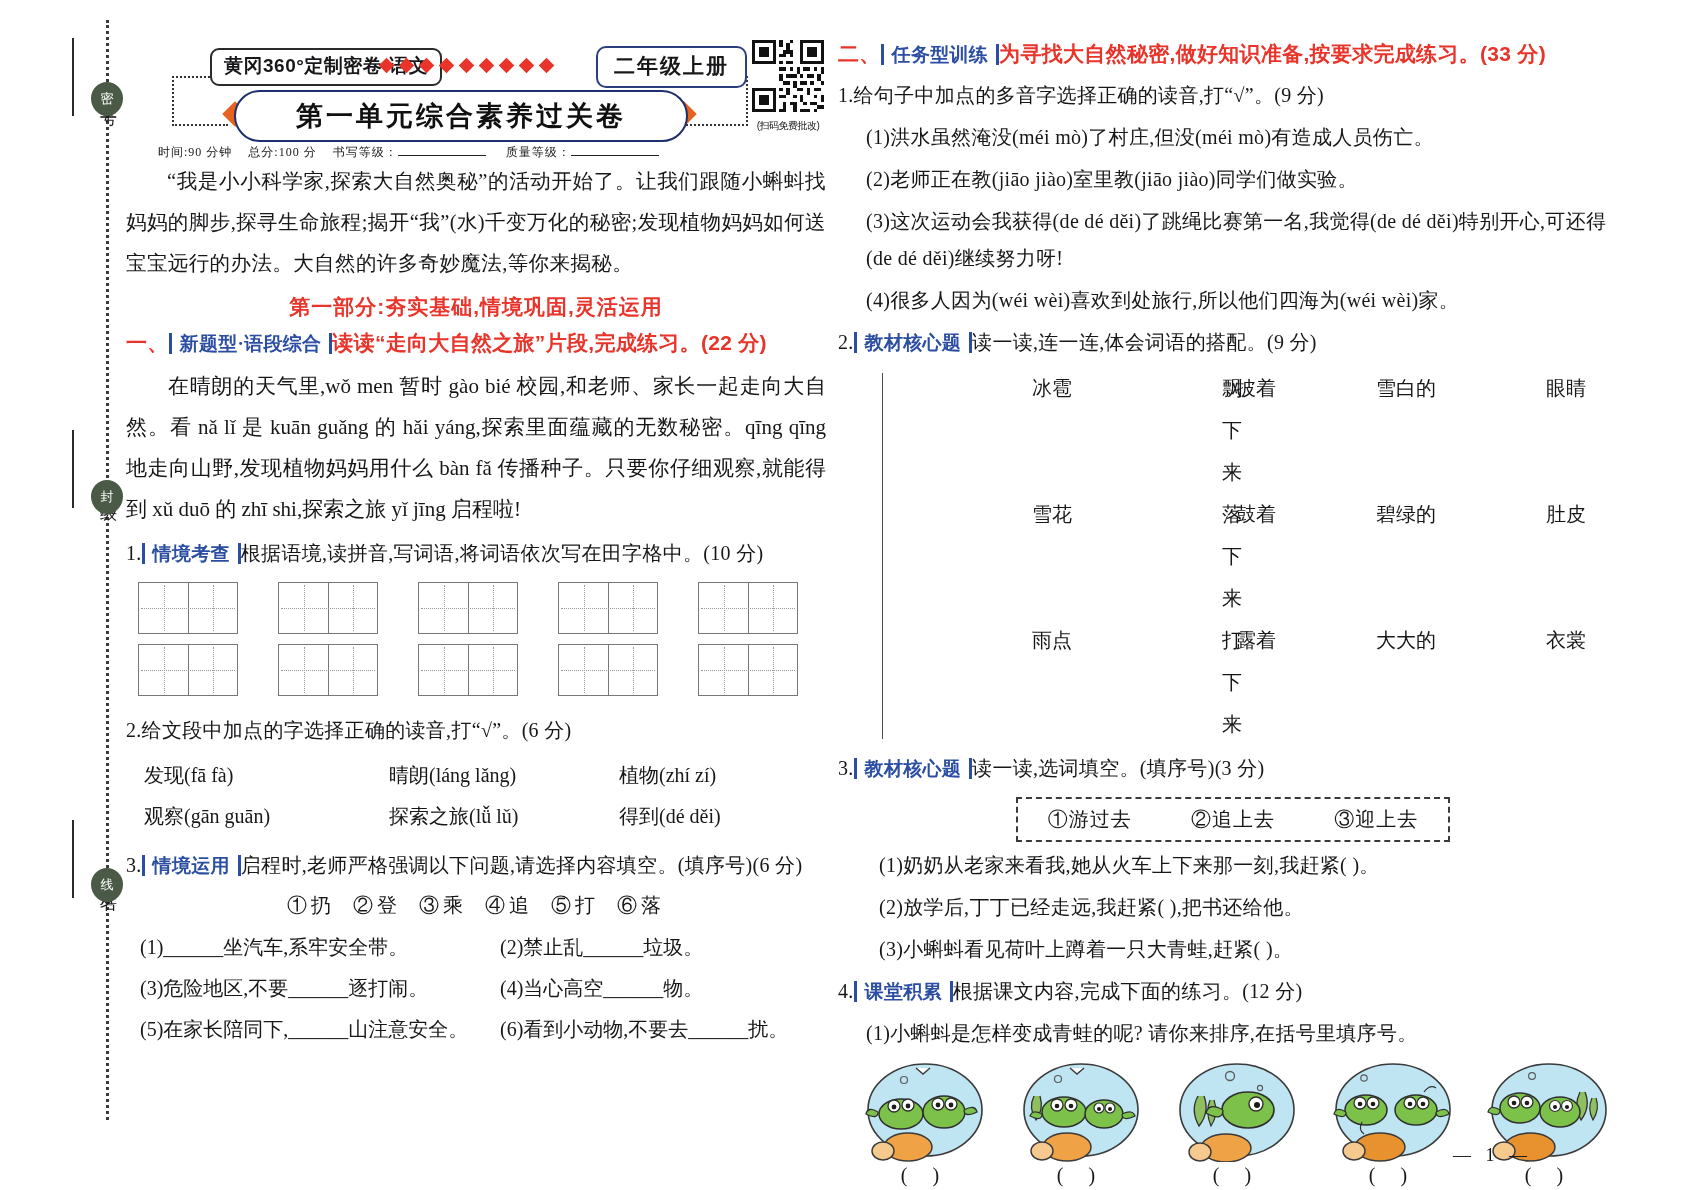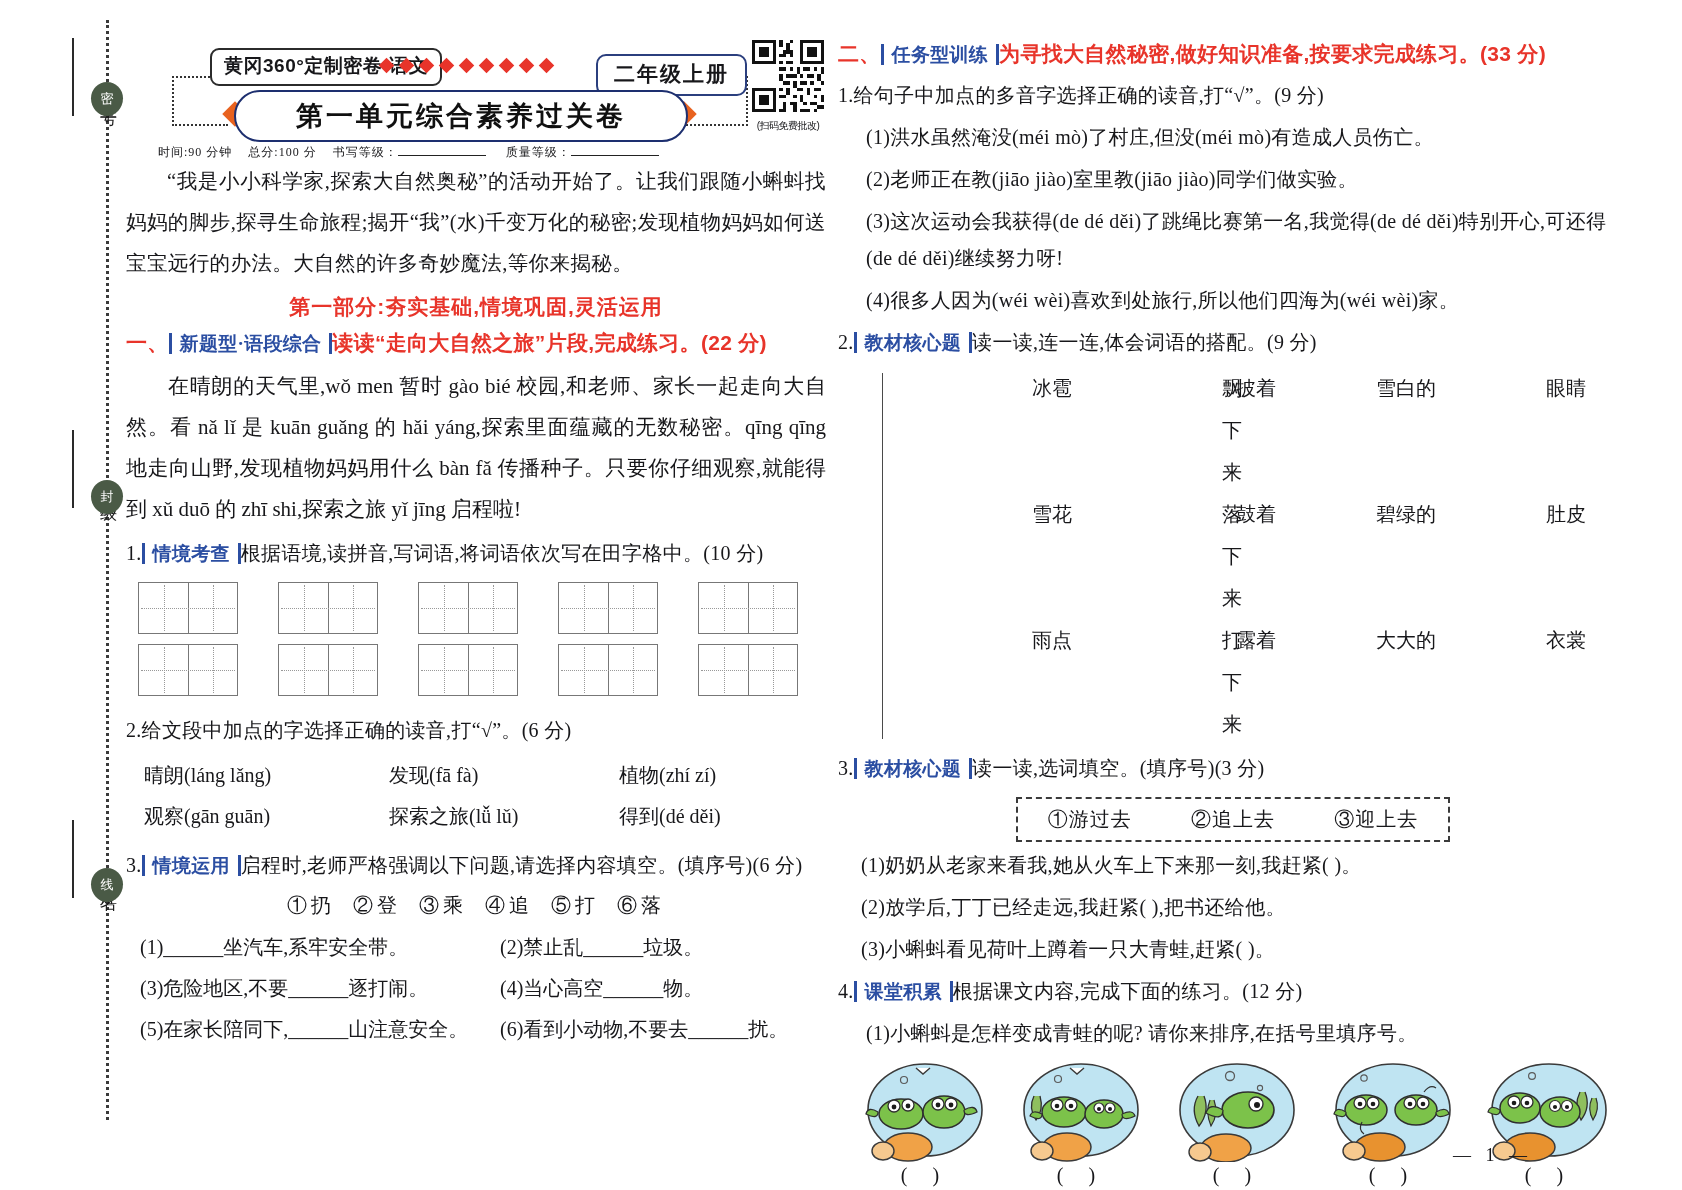--- a/index.html
+++ b/index.html
@@ -44,21 +44,21 @@
   
   .hdr { position:relative; height:112px; }
   .brand-box {
     position:absolute; left:84px; top:24px;
     border:2px solid #2b2b2b; border-radius:9px;
     padding:3px 12px 5px; font-size:19px; letter-spacing:.5px;
     font-family:"Liberation Sans", sans-serif; font-weight:bold;
     background:#fff; white-space:nowrap;
   }
   .grade-box {
-    position:absolute; left:470px; top:30px;
+    position:absolute; left:470px; top:22px;
     border:2px solid #2b3f7e; border-radius:10px;
     padding:4px 16px 6px; font-size:21px; letter-spacing:2px;
     font-family:"Liberation Sans", sans-serif; font-weight:bold;
     background:#fff; white-space:nowrap;
   }
   .diamond-row { position:absolute; left:255px; top:36px; display:flex; gap:9px; }
   .dmd { width:11px; height:11px; background:#e8342a; transform:rotate(45deg); }
   .title-cap {
     position:absolute; left:108px; top:66px; width:450px; height:48px;
     border:2px solid #1d2f6f; border-radius:26px;
@@ -349,22 +349,22 @@
           <i class="v2"></i>
           <i class="h"></i>
         </div>
     </div>
 
     <div class="q-line" style="margin-top:16px">
       <span>2.</span><span>给文段中加点的字选择正确的读音,打“√”。</span><span>(6 分)</span>
     </div>
 
     <div class="pin-grid">
+      <div><span>发现</span><span>(fā   fà)</span></div>
       <div><span>晴朗</span><span>(láng   lǎng)</span></div>
-      <div><span>发现</span><span>(fā   fà)</span></div>
       <div><span>植物</span><span>(zhí   zí)</span></div>
       <div><span>观察</span><span>(gān   guān)</span></div>
       <div><span>探索之旅</span><span>(lǚ   lǔ)</span></div>
       <div><span>得到</span><span>(dé   děi)</span></div>
     </div>
 
     <div class="q-line" style="margin-top:10px">
       <span>3.</span><span class="tagbox">情境运用</span><span>启程时,老师严格强调以下问题,请选择内容填空。(填序号)</span><span>(6 分)</span>
     </div>
 
@@ -432,21 +432,21 @@
     <div class="q-line">
       <span>3.</span><span class="tagbox">教材核心题</span><span>读一读,选词填空。(填序号)</span><span>(3 分)</span>
     </div>
 
     <div class="bank">
       <span>①游过去</span>
       <span>②追上去</span>
       <span>③迎上去</span>
     </div>
 
-    <div style="margin-left:23px">
+    <div style="margin-left:41px">
       <div class="q-line">(1)奶奶从老家来看我,她从火车上下来那一刻,我赶紧(      )。</div>
       <div class="q-line">(2)放学后,丁丁已经走远,我赶紧(      ),把书还给他。</div>
       <div class="q-line">(3)小蝌蚪看见荷叶上蹲着一只大青蛙,赶紧(      )。</div>
     </div>
 
     <div class="q-line">
       <span>4.</span><span class="tagbox">课堂积累</span><span>根据课文内容,完成下面的练习。</span><span>(12 分)</span>
     </div>
     <div class="q-line" style="margin-left:28px">(1)小蝌蚪是怎样变成青蛙的呢? 请你来排序,在括号里填序号。</div>
 

